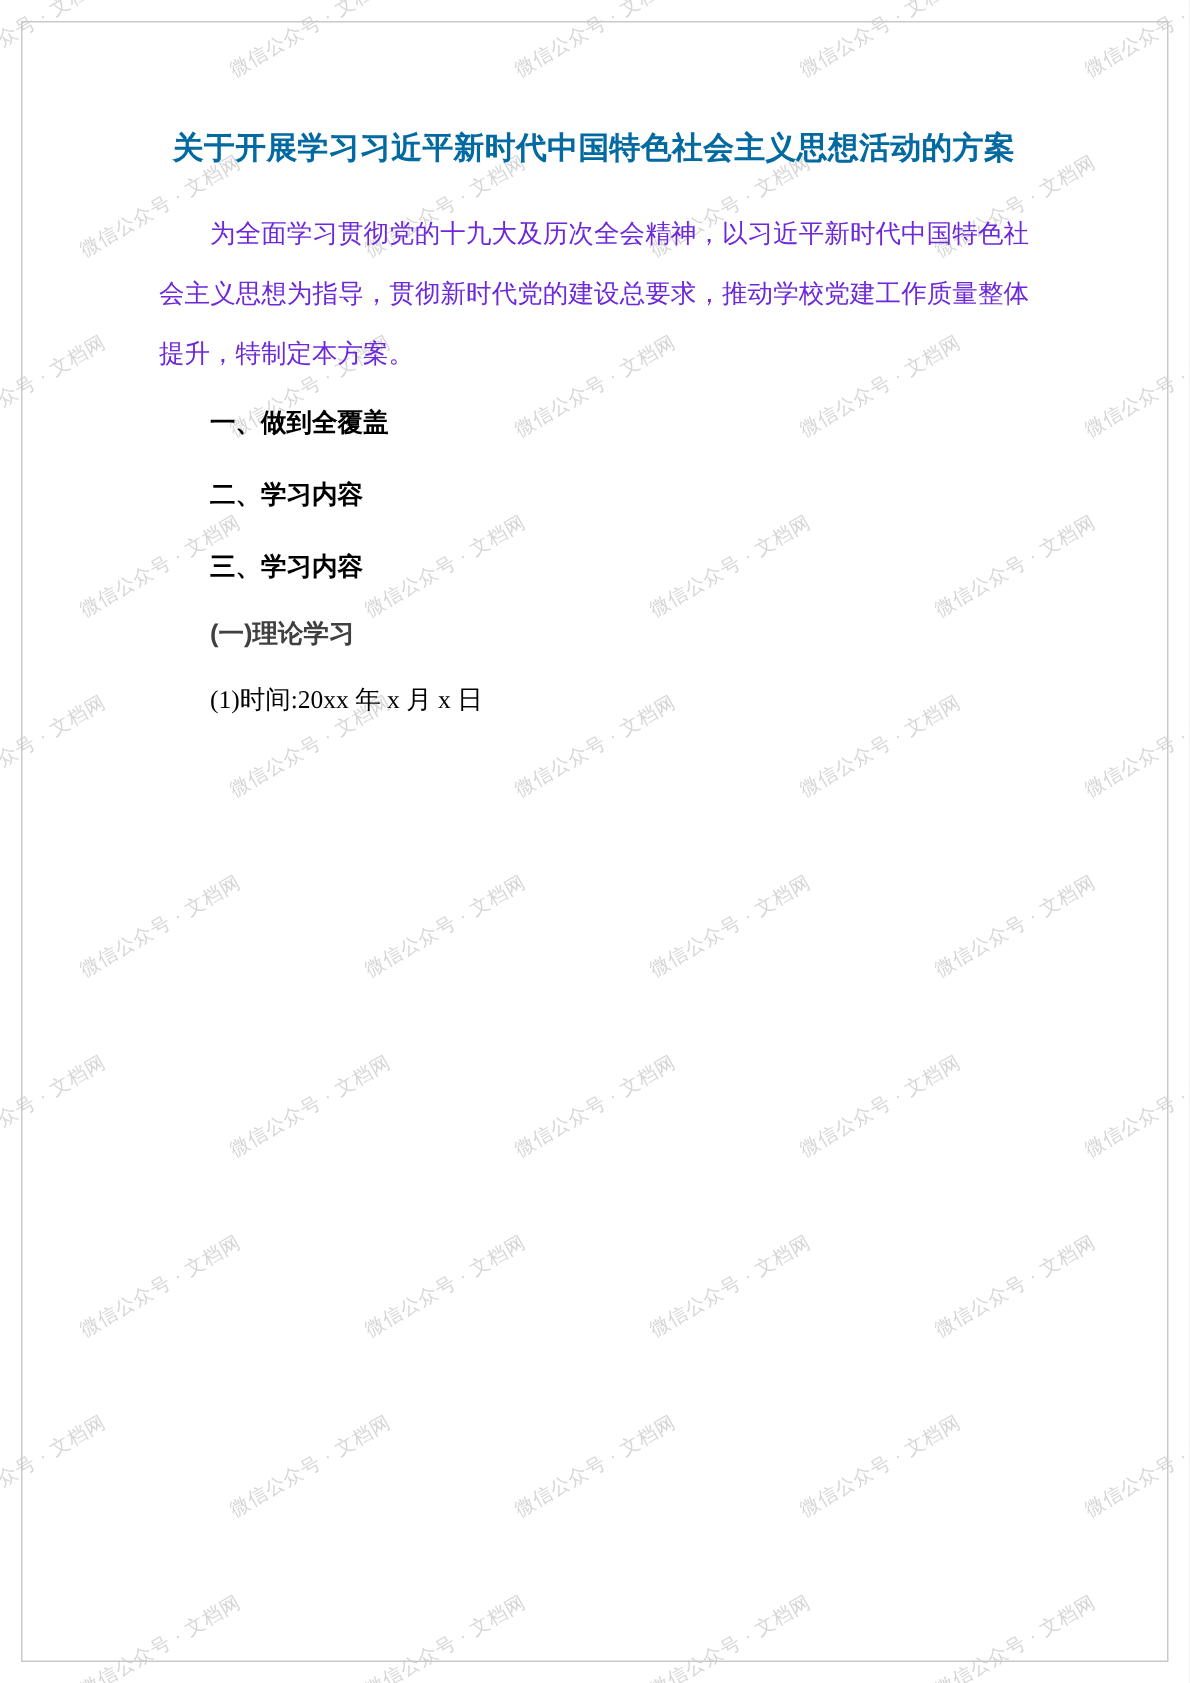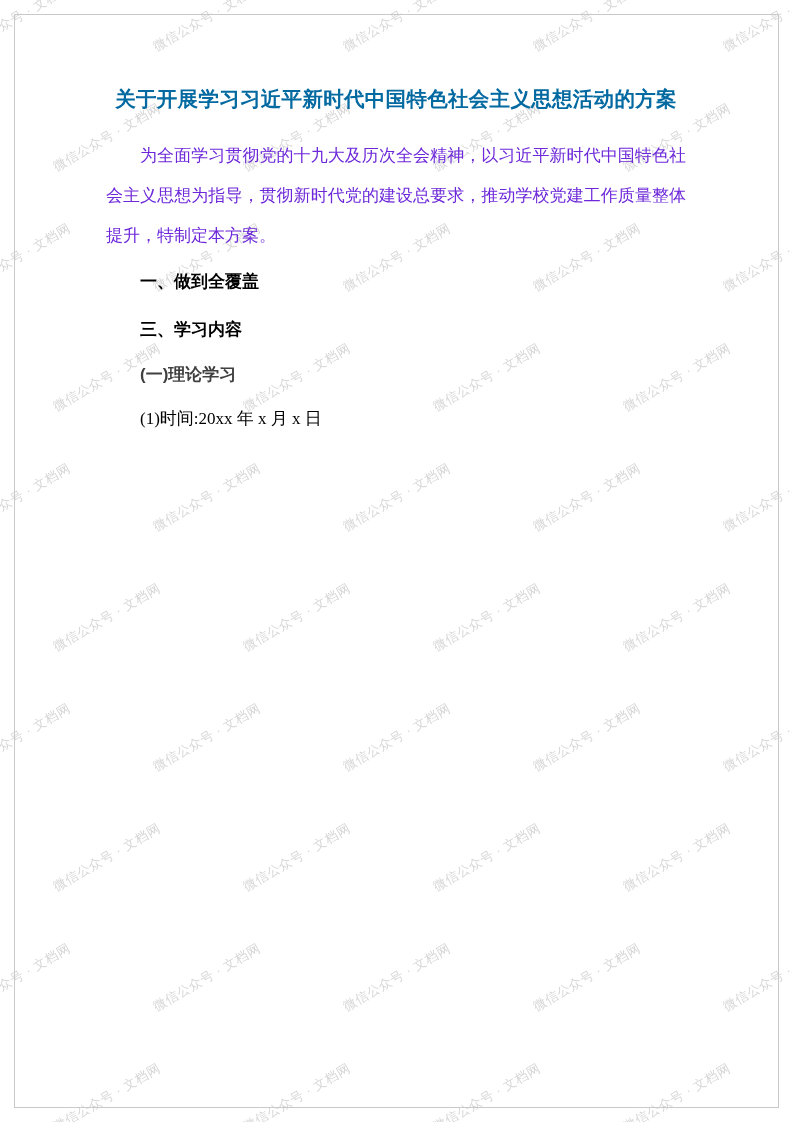--- a/index.html
+++ b/index.html
@@ -157,20 +157,21 @@
     </div>
 
   <div class="content">
     <h1 class="doc-title">关于开展学习习近平新时代中国特色社会主义思想活动的方案</h1>
 
     <p class="para">为全面学习贯彻党的十九大及历次全会精神，以习近平新时代中国特色社会主义思想为指导，贯彻新时代党的建设总要求，推动学校党建工作质量整体提升，特制定本方案。</p>
 
     <p class="heading">一、做到全覆盖</p>
 
 
+    <p class="heading">二、学习内容</p>
 
 
     <p class="heading">三、学习内容</p>
 
     <p class="subheading">(一)理论学习</p>
 
 
     <p class="listitem">(1)时间:20xx 年 x 月 x 日</p>
   </div>
 

